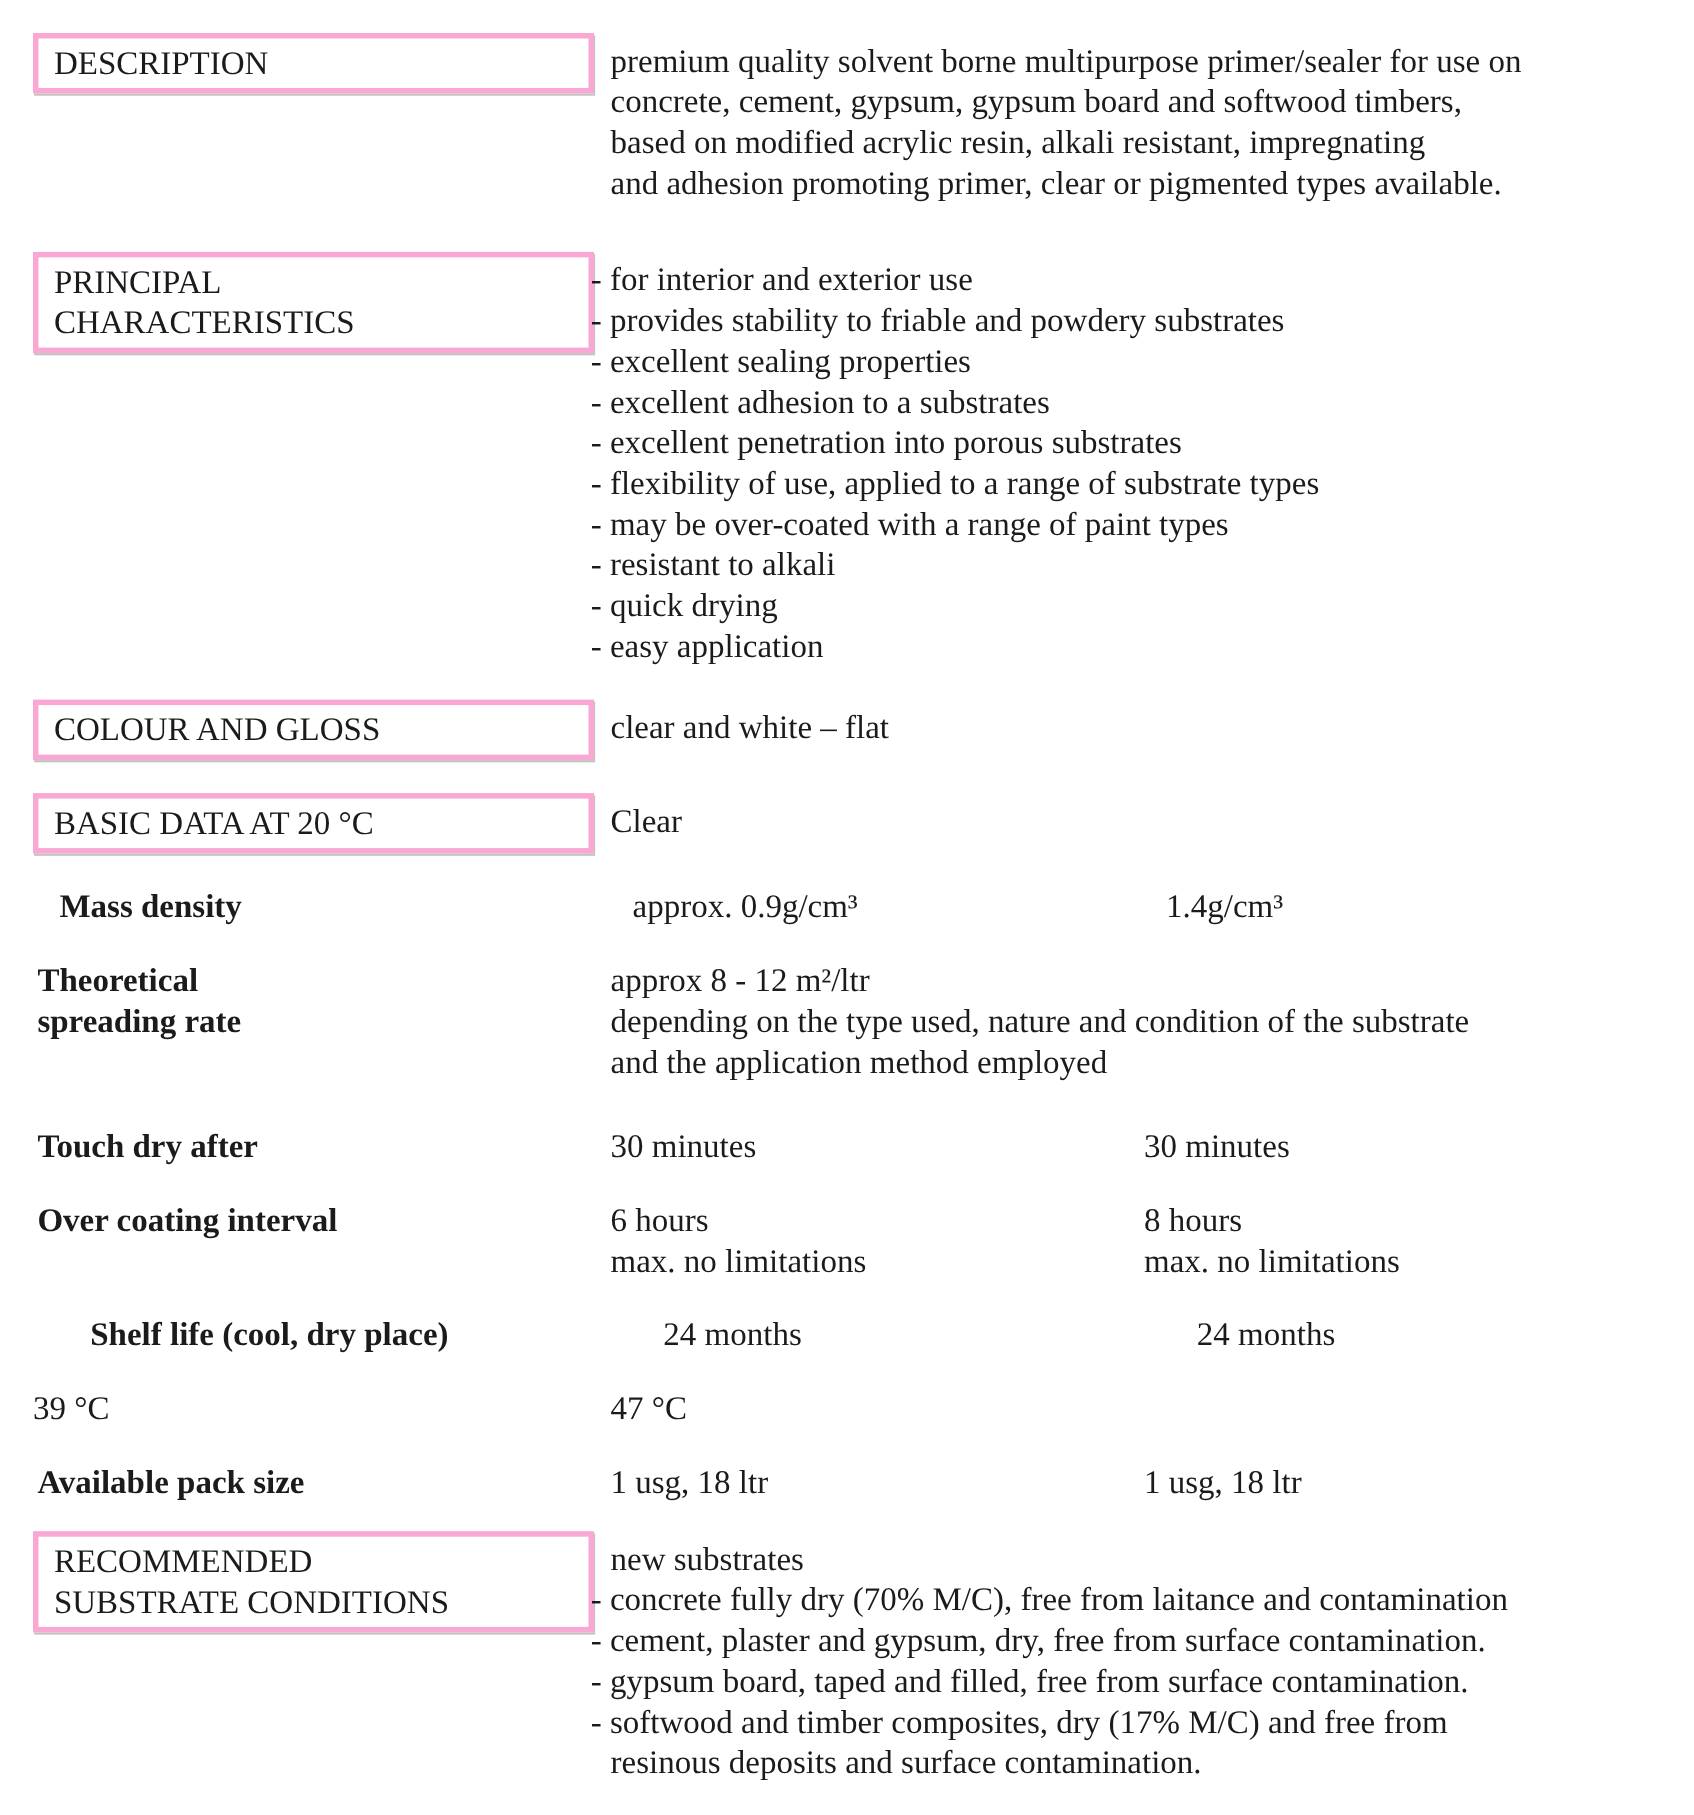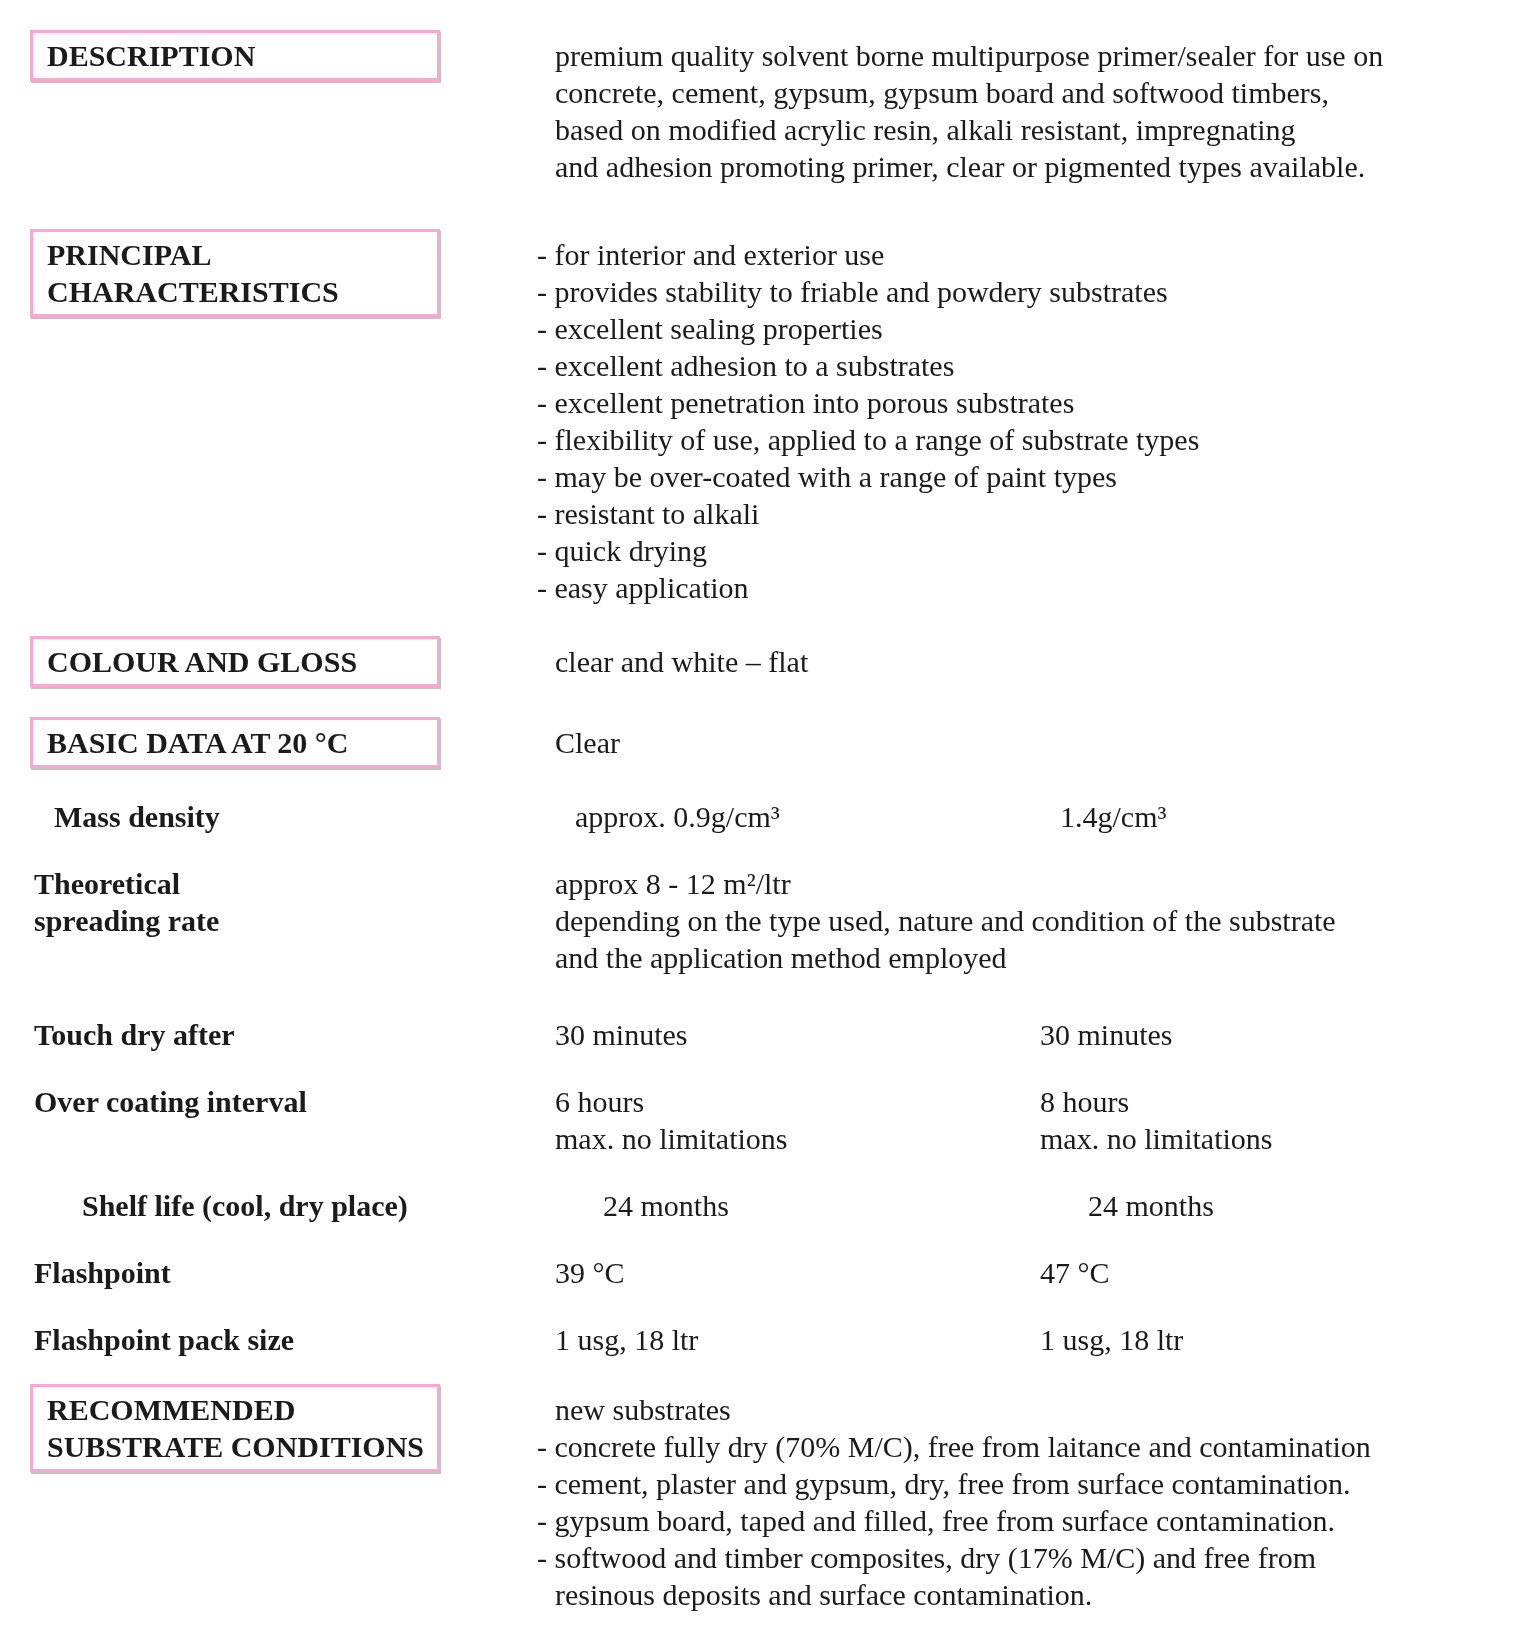--- a/index.html
+++ b/index.html
@@ -20,25 +20,25 @@
   }
   .row {
     display: grid;
     grid-template-columns: 525px 485px auto;
     align-items: start;
   }
   .full { grid-column: 2 / 4; }
   .label-col { grid-column: 1 / 2; }
   .box {
     box-sizing: border-box;
-    width: 410px;
-    border: 3px solid #f9a8d4;
+    width: 510px;
+    border: 5px solid #f9a8d4;
     box-shadow: 1px 2px 0 rgba(120,120,120,0.45);
     padding: 4px 10px 4px 14px;
-    font-weight: bold;
+    font-weight: normal;
     background: #ffffff;
   }
   .plain-label {
     font-weight: bold;
     padding-left: 4px;
   }
   .val-pad { padding-top: 7px; }
   .prelines { white-space: pre-line; }
   .bold { font-weight: normal; }
   .list { margin-left: -18px; }
@@ -140,27 +140,26 @@
 max. no limitations</div>
 </div>
 
 <div class="row mb-shelf">
   <div class="label-col plain-label">Shelf life (cool, dry place)</div>
   <div>24 months</div>
   <div>24 months</div>
 </div>
 
 <div class="row mb-flash">
-  <div class="label-col plain-label">Flashpoint</div>
   <div>39 °C</div>
   <div>47 °C</div>
 </div>
 
 <div class="row mb-pack">
-  <div class="label-col plain-label">Flashpoint pack size</div>
+  <div class="label-col plain-label">Available pack size</div>
   <div>1 usg, 18 ltr</div>
   <div>1 usg, 18 ltr</div>
 </div>
 
 <div class="row">
   <div class="label-col">
     <div class="box prelines">RECOMMENDED
 SUBSTRATE CONDITIONS</div>
   </div>
   <div class="full val-pad list rec-list">

